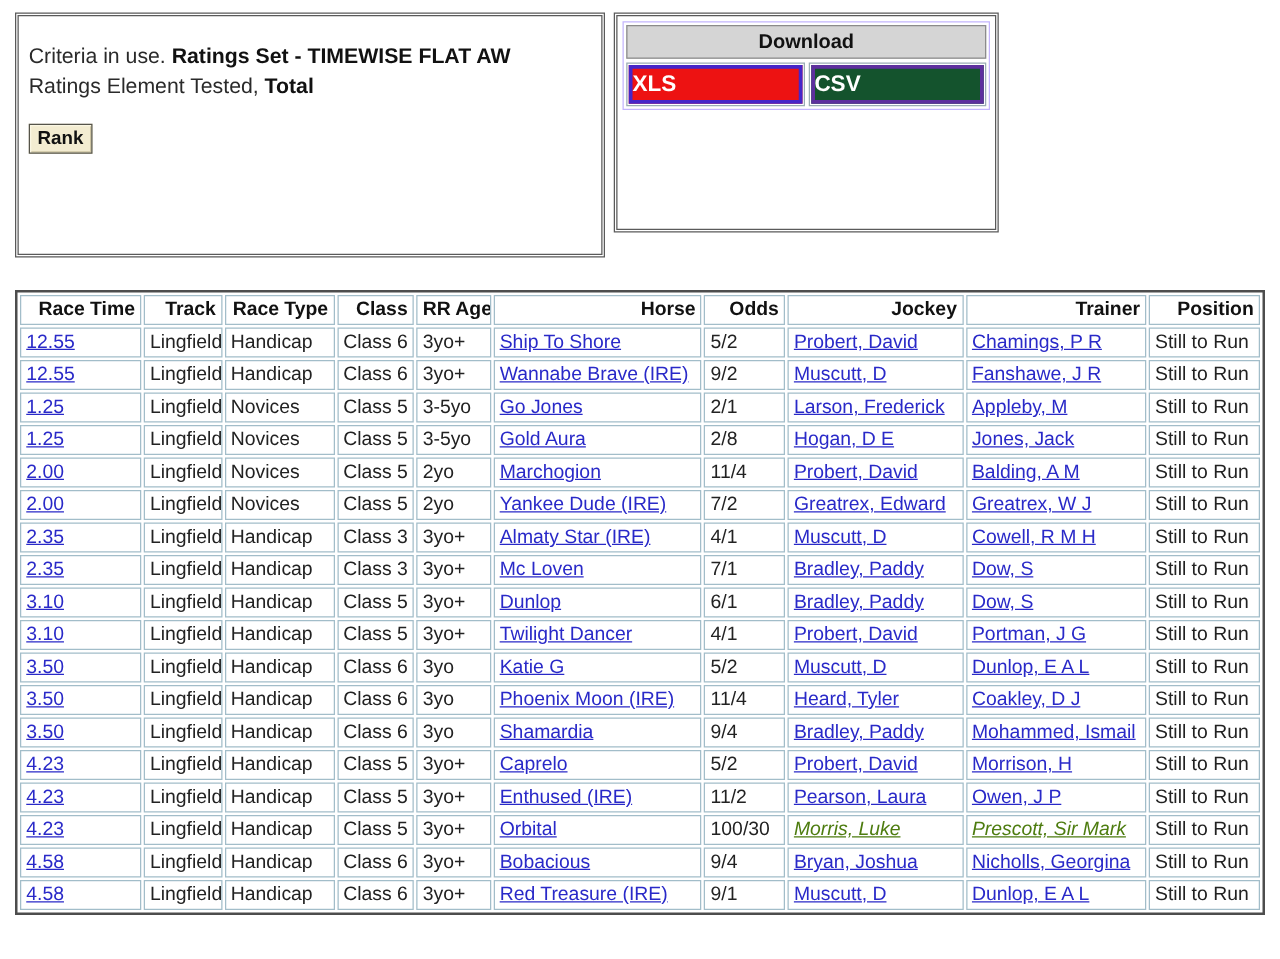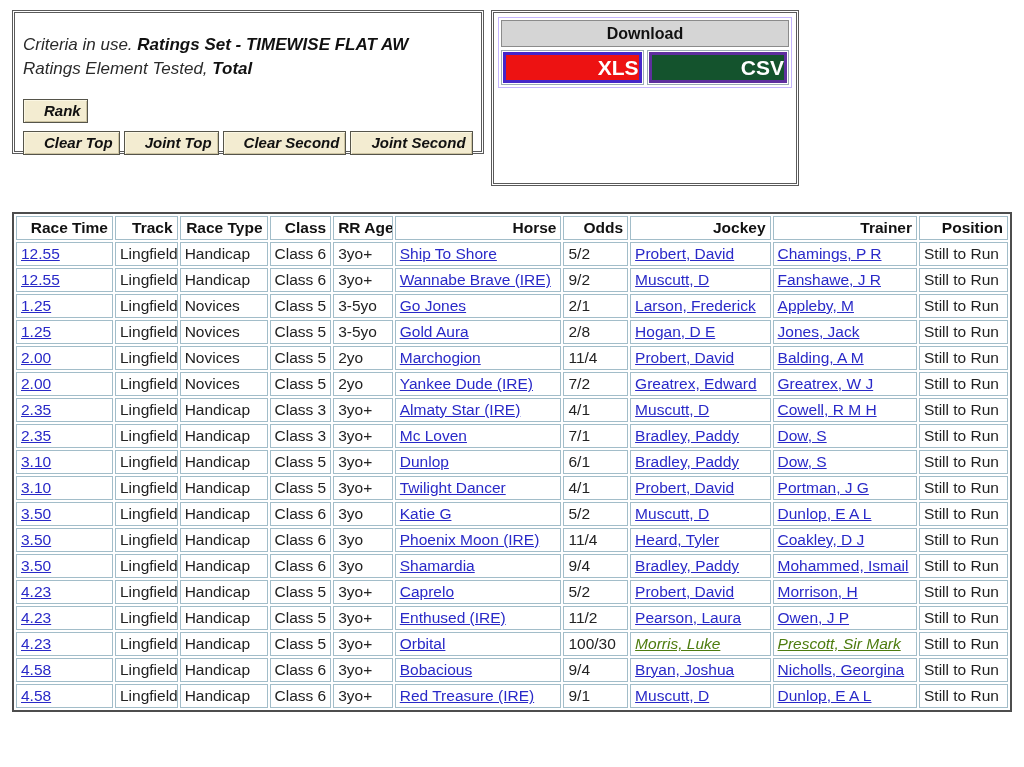--- a/index.html
+++ b/index.html
@@ -22,33 +22,33 @@
   .frame {
     border: 1px solid #5a5a5a;
     padding: 1px;
     background: #fff;
   }
   .frame-inner {
     border: 1px solid #5a5a5a;
     height: 100%;
     background: #fff;
   }
-  .criteria-box { width: 472px; height: 144px; font-style: italic; }
+  .criteria-box { width: 472px; height: 196px; }
   .criteria-inner { padding: 20px 8px 0 8px; }
   .criteria-line { font-size: 17px; line-height: 24px; color: #2a2a2a; white-space: nowrap; }
   .criteria-line b { color: #111; }
 
   .rank-row { margin-top: 18px; }
   .btn-row { margin-top: 8px; display: flex; gap: 4px; }
   .beige-btn {
     display: inline-block;
     background: #f3ecd1;
     border: 1px solid #55544a;
     box-shadow: inset 1px 1px 0 #fbf7e4, inset -1px -1px 0 #cdc4a2;
-    padding: 2px 6px 3px 20px;
+    padding: 2px 6px 3px 6px;
     font-weight: 700;
     font-size: 15px;
     color: #111;
     cursor: pointer;
     white-space: nowrap;
   }
 
   .download-box { width: 308px; height: 176px; }
   .dl-table {
     margin: 4px;
@@ -65,22 +65,22 @@
     font-size: 16px;
     color: #111;
   }
   .dl-btn-row { display: flex; gap: 3px; margin-top: 3px; }
   .dl-cell { flex: 1; border: 1px solid #9aacb4; padding: 1px; }
   .dl-btn {
     display: block;
     border: 3px solid #000;
     color: #ffffff;
     font-weight: 700;
-    font-size: 21px;
-    text-align: right;
+    font-size: 18px;
+    text-align: left;
     line-height: 25px;
     height: 31px;
     cursor: pointer;
     text-decoration: none;
   }
 
   
   .results-wrap { margin: 26px 0 0 12px; }
   table.results {
     border-collapse: separate;
@@ -113,26 +113,20 @@
 <body>
 
 <div class="top-section">
 
   <div class="frame criteria-box">
     <div class="frame-inner criteria-inner">
       <div class="criteria-line"><span>Criteria in use. </span><b>Ratings Set - TIMEWISE FLAT AW</b></div>
       <div class="criteria-line"><span>Ratings Element Tested, </span><b>Total</b></div>
       <div class="rank-row">
         <span class="beige-btn">Rank</span>
-      </div>
-      <div class="btn-row">
-        <span class="beige-btn">Clear Top</span>
-        <span class="beige-btn">Joint Top</span>
-        <span class="beige-btn">Clear Second</span>
-        <span class="beige-btn">Joint Second</span>
       </div>
     </div>
   </div>
 
   <div class="frame download-box">
     <div class="frame-inner">
       <div class="dl-table">
         <div class="dl-header">Download</div>
         <div class="dl-btn-row">
           <div class="dl-cell">

